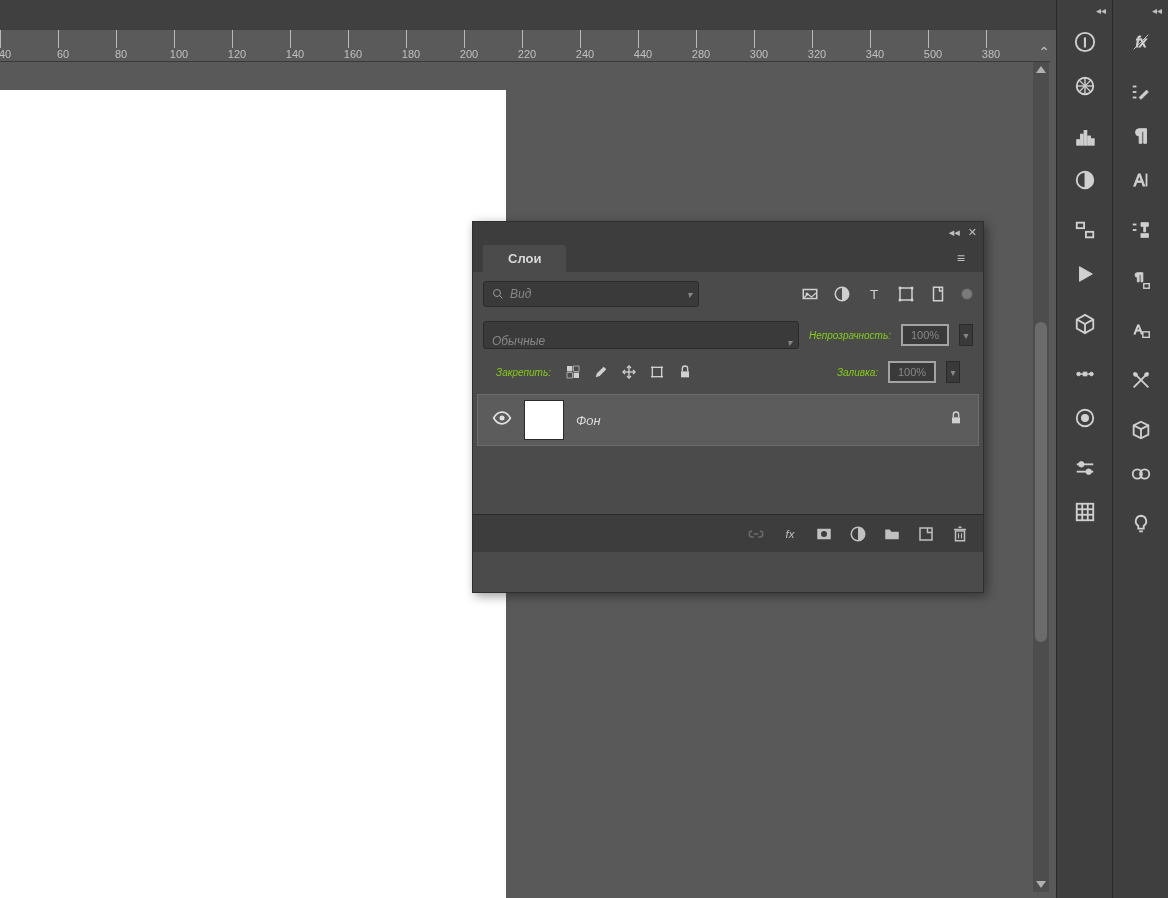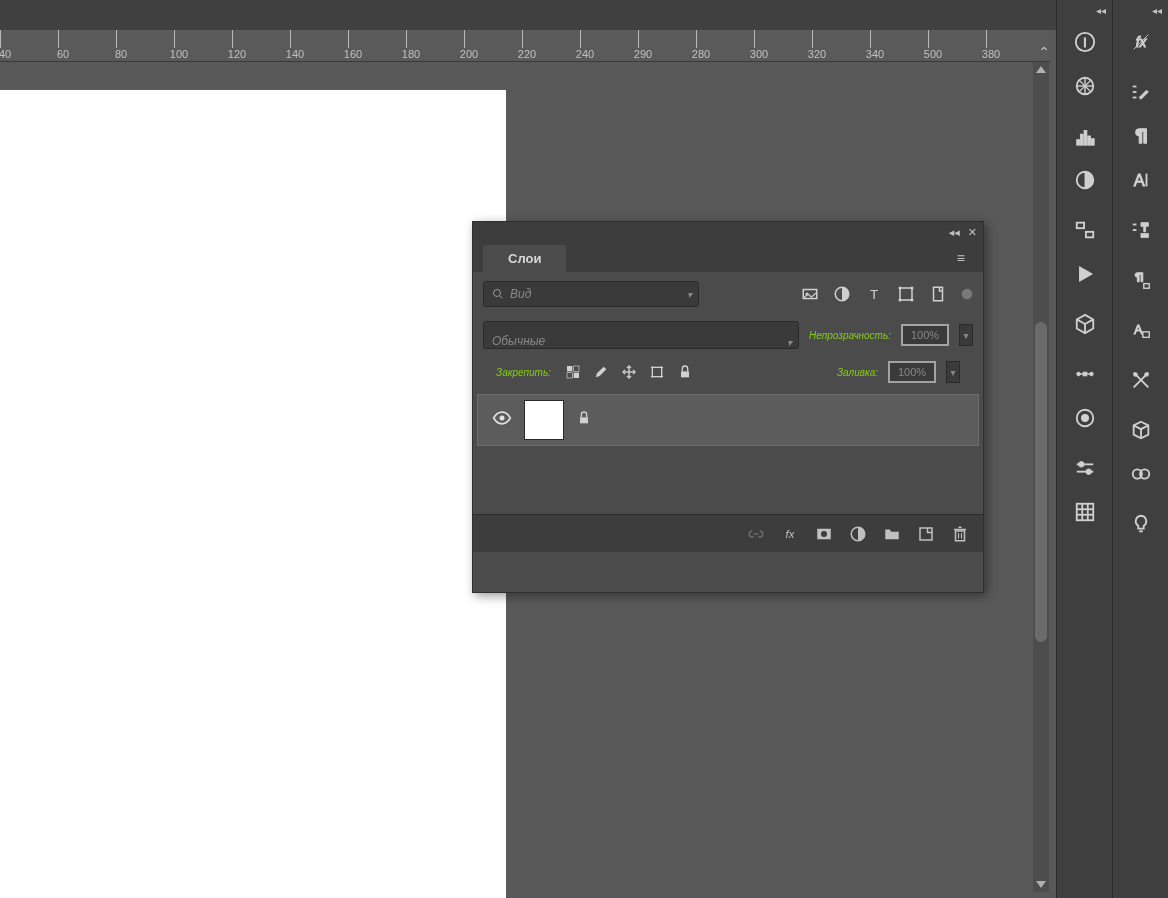--- a/index.html
+++ b/index.html
@@ -517,21 +517,21 @@
   <div class="ruler-segment">
       <span class="major-tick"></span>
       <span class="label">220</span>
     </div>
   <div class="ruler-segment">
       <span class="major-tick"></span>
       <span class="label">240</span>
     </div>
   <div class="ruler-segment">
       <span class="major-tick"></span>
-      <span class="label">290</span>
+      <span class="label">440</span>
     </div>
   <div class="ruler-segment">
       <span class="major-tick"></span>
       <span class="label">280</span>
     </div>
   <div class="ruler-segment">
       <span class="major-tick"></span>
       <span class="label">300</span>
     </div>
   <div class="ruler-segment">
@@ -854,20 +854,21 @@
 
   <div class="layers-list">
     <div class="layer-row">
       <div class="eye-icon">
         <svg viewBox="0 0 24 24">
             <path d="M12 5 C6 5 2 12 2 12 C2 12 6 19 12 19 C18 19 22 12 22 12 C22 12 18 5 12 5 Z" fill="none" stroke="#e0e0e0" stroke-width="2"></path>
             <circle cx="12" cy="12" r="3"></circle>
           </svg>
       </div>
       <div class="layer-thumb"></div>
+      <div class="layer-name">Фон</div>
       <div class="layer-lock">
         <svg viewBox="0 0 24 24">
             <rect x="6" y="11" width="12" height="9"></rect>
             <path d="M8 11 L8 7 A4 4 0 0 1 16 7 L16 11" fill="none" stroke="#d0d0d0" stroke-width="2"></path>
           </svg>
       </div>
     </div>
     <div class="layers-empty"></div>
   </div>
 

